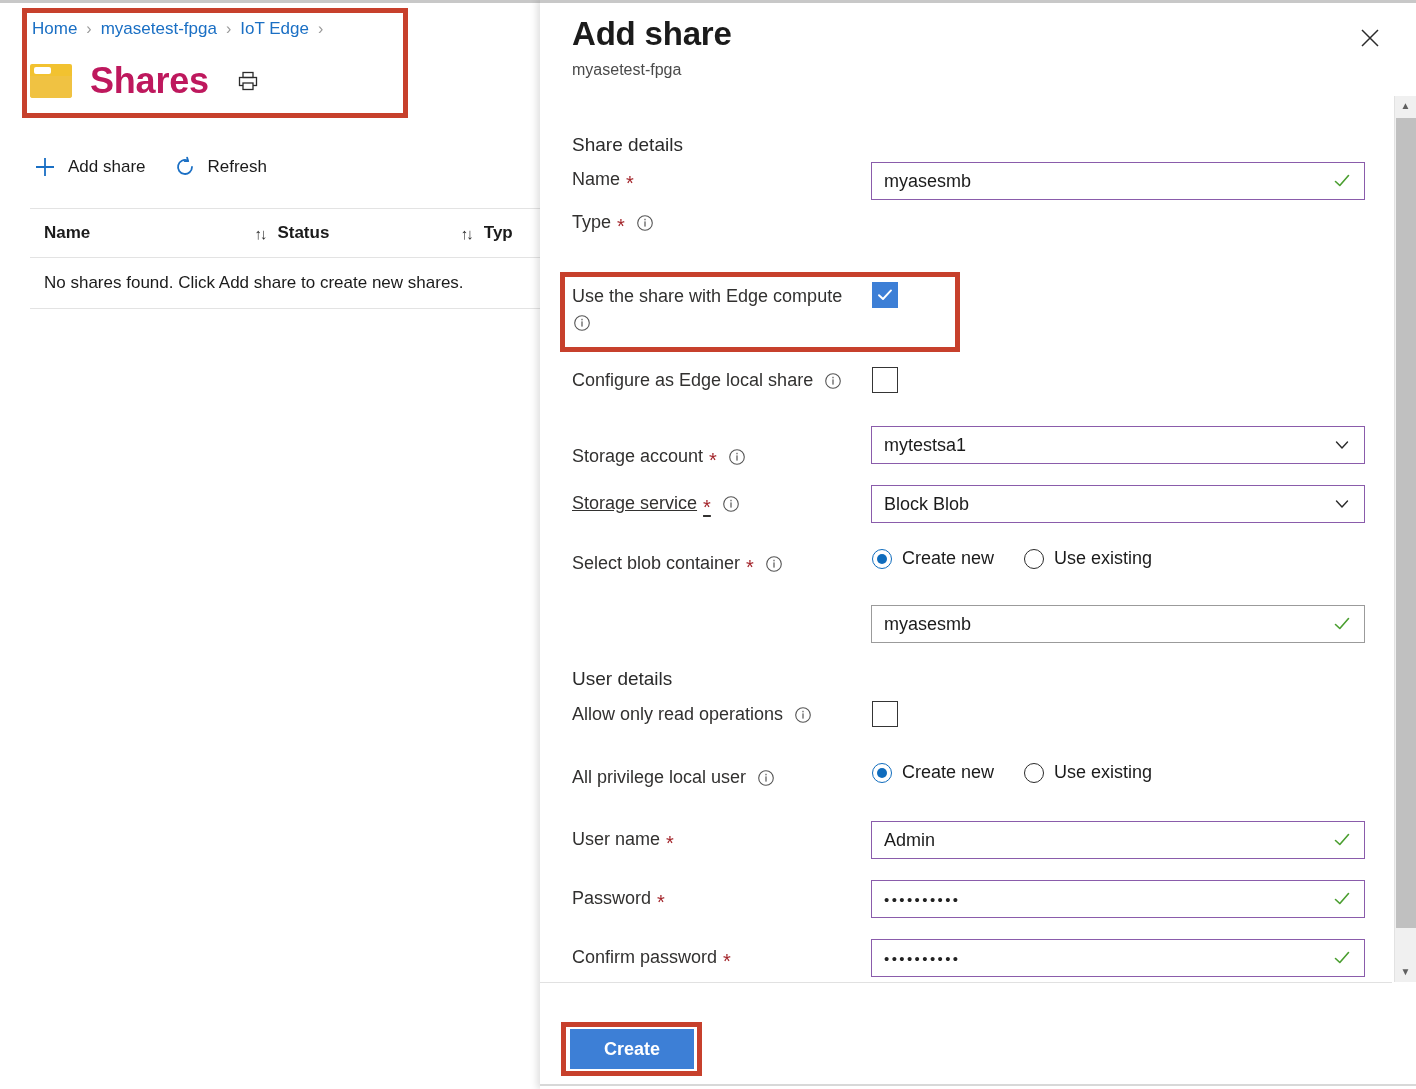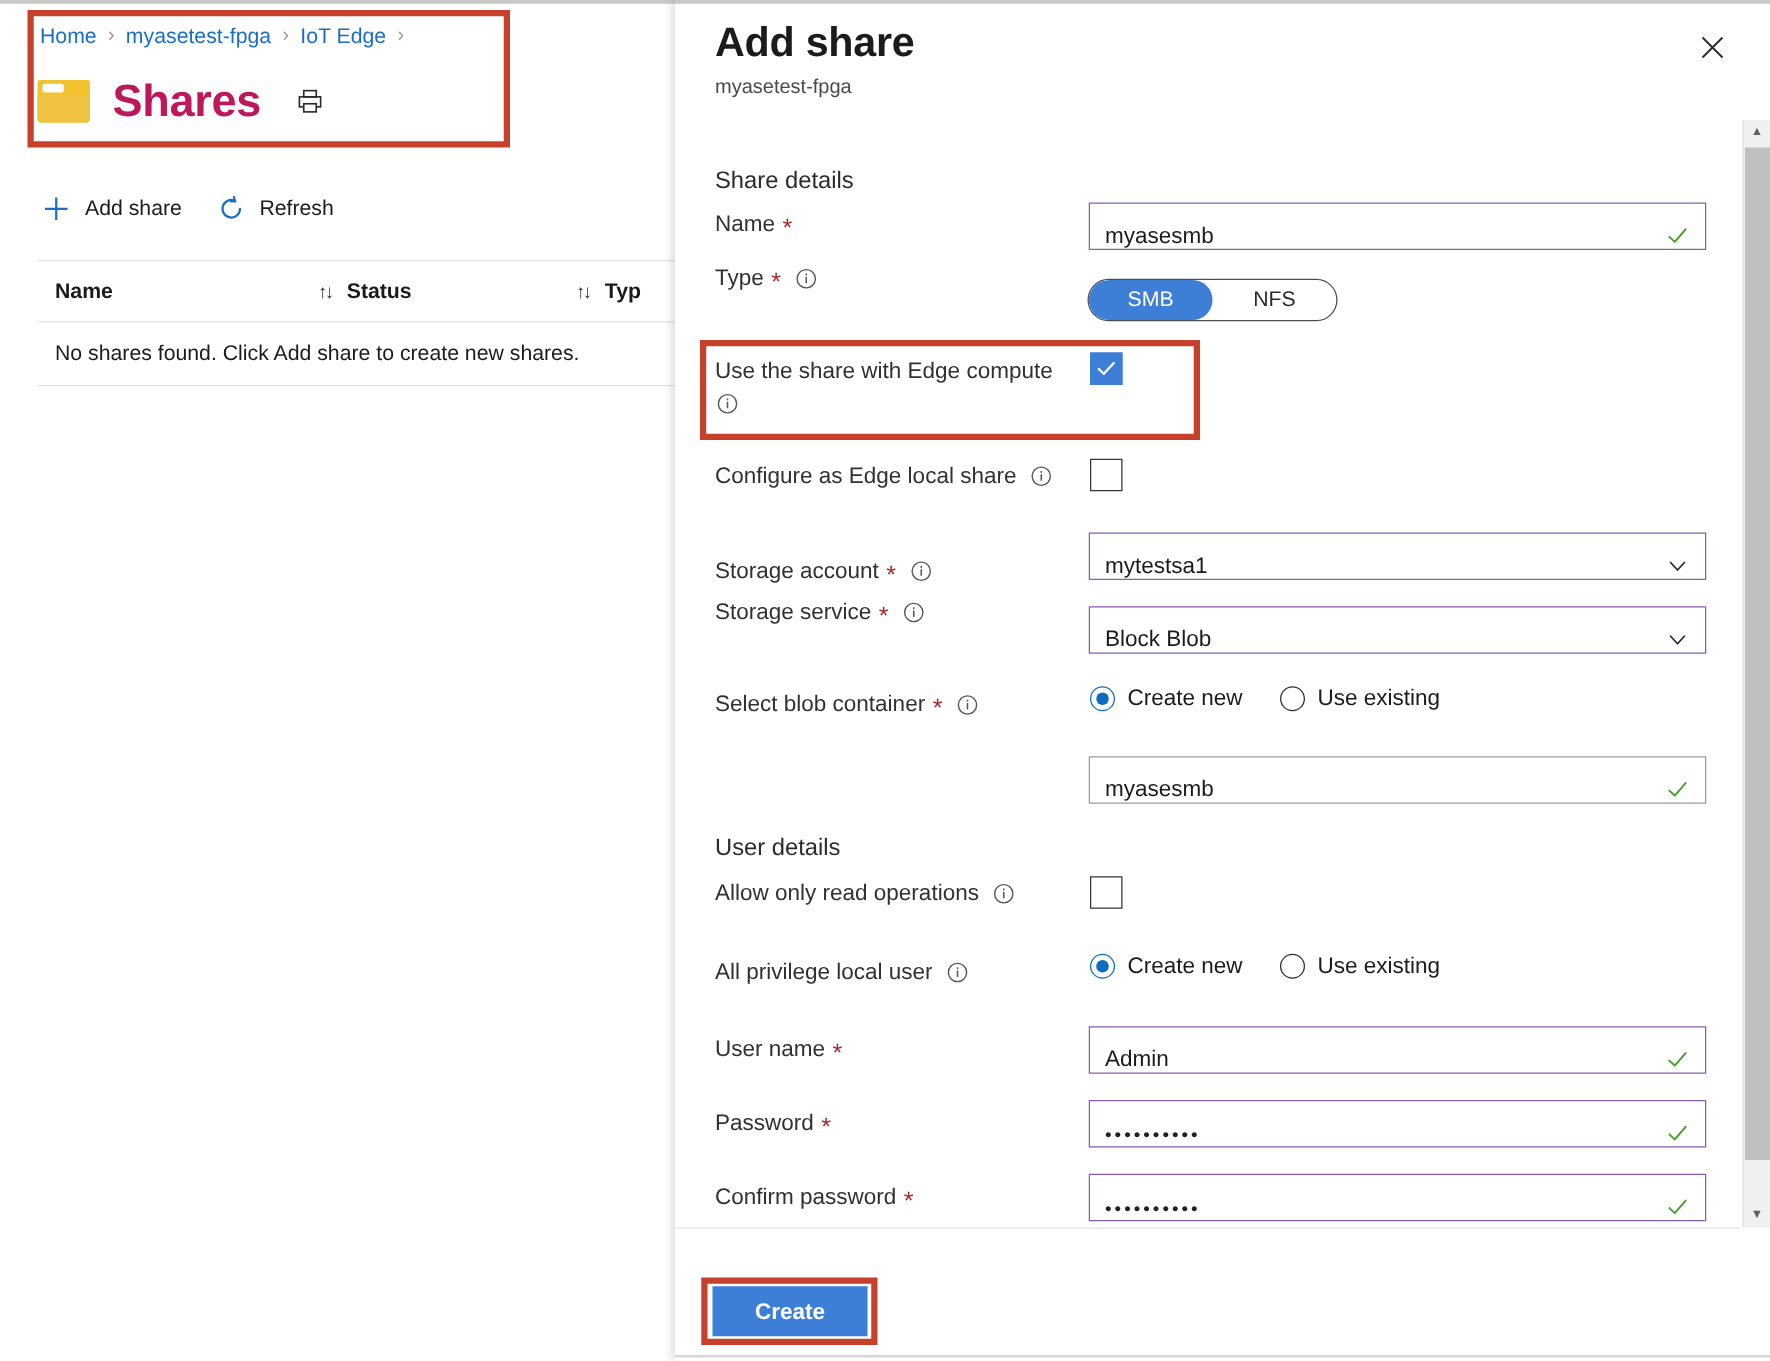--- a/index.html
+++ b/index.html
@@ -292,21 +292,21 @@
   }
 
   
   .field {
     position: absolute;
     box-sizing: border-box;
     height: 38px;
     background: #ffffff;
     border: 1px solid #8a5cab;
     display: flex;
-    align-items: flex-end;
+    align-items: center;
     padding: 0 12px;
     font-size: 18px;
     color: #1b1b1b;
   }
   .field.plain { border-color: #9b9b9b; }
   .field .val { flex: 1; white-space: nowrap; overflow: hidden; }
   .field .val.dots { letter-spacing: 2.4px; font-size: 15px; color:#222; }
   .ok-check {
     width: 20px;
     height: 20px;
@@ -638,21 +638,21 @@
       </div>
       <div class="field" style="left:331px; top:330px; width:494px;">
         <span class="val">mytestsa1</span>
         <span class="chev">
           <svg width="18" height="18" viewBox="0 0 18 18">
               <path d="M3.5 6 L9 12 L14.5 6" stroke="#2b2b2b" stroke-width="1.4" fill="none" stroke-linecap="round" stroke-linejoin="round"></path>
             </svg>
         </span>
       </div>
 
-      <div class="lbl" style="left:32px; top:383px;">
+      <div class="lbl" style="left:32px; top:397px;text-decoration:underline;">
         <span>Storage service</span>
           <span class="req">*</span>
         <span class="info-ico">
           <svg width="18" height="18" viewBox="0 0 18 18">
             <circle cx="9" cy="9" r="7.3" fill="none" stroke="#555" stroke-width="1.1"></circle>
             <rect x="8.4" y="7.4" width="1.2" height="5.2" fill="#555"></rect>
             <rect x="8.4" y="4.8" width="1.2" height="1.5" fill="#555"></rect>
           </svg>
         </span>
       </div>
@@ -767,24 +767,20 @@
               <path d="M2.5 9.5 L6.8 13.5 L15.5 3.5" stroke="#4a9e2f" stroke-width="1.6" fill="none" stroke-linecap="round" stroke-linejoin="round"></path>
             </svg>
         </span>
       </div>
 
     </div>
 
     <div id="panel-footer"></div>
   </div>
 
-  <div id="type-toggle">
-    <span class="opt on">SMB</span>
-    <span class="opt off">NFS</span>
-  </div>
 
   <button id="create-button">Create</button>
   <div id="footer-line"></div>
 
   <div id="panel-scrollbar">
     <div id="sb-up">
       <span class="sb-arrow">▲</span>
     </div>
     <div id="sb-thumb"></div>
     <div id="sb-down">

